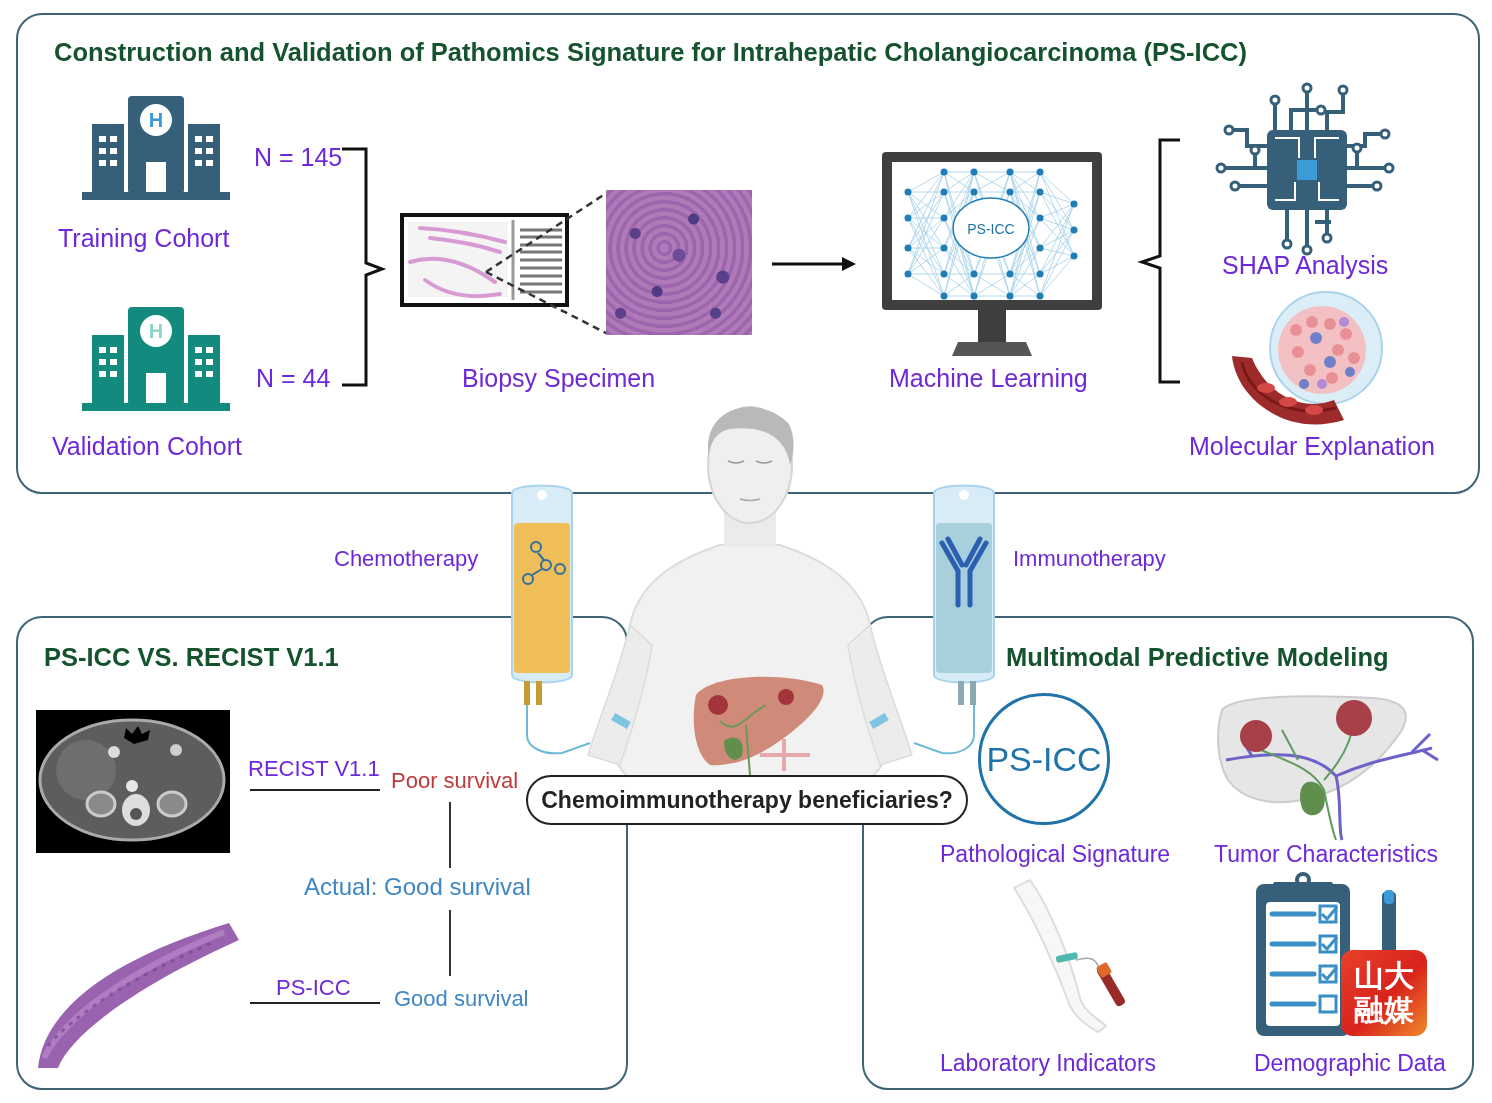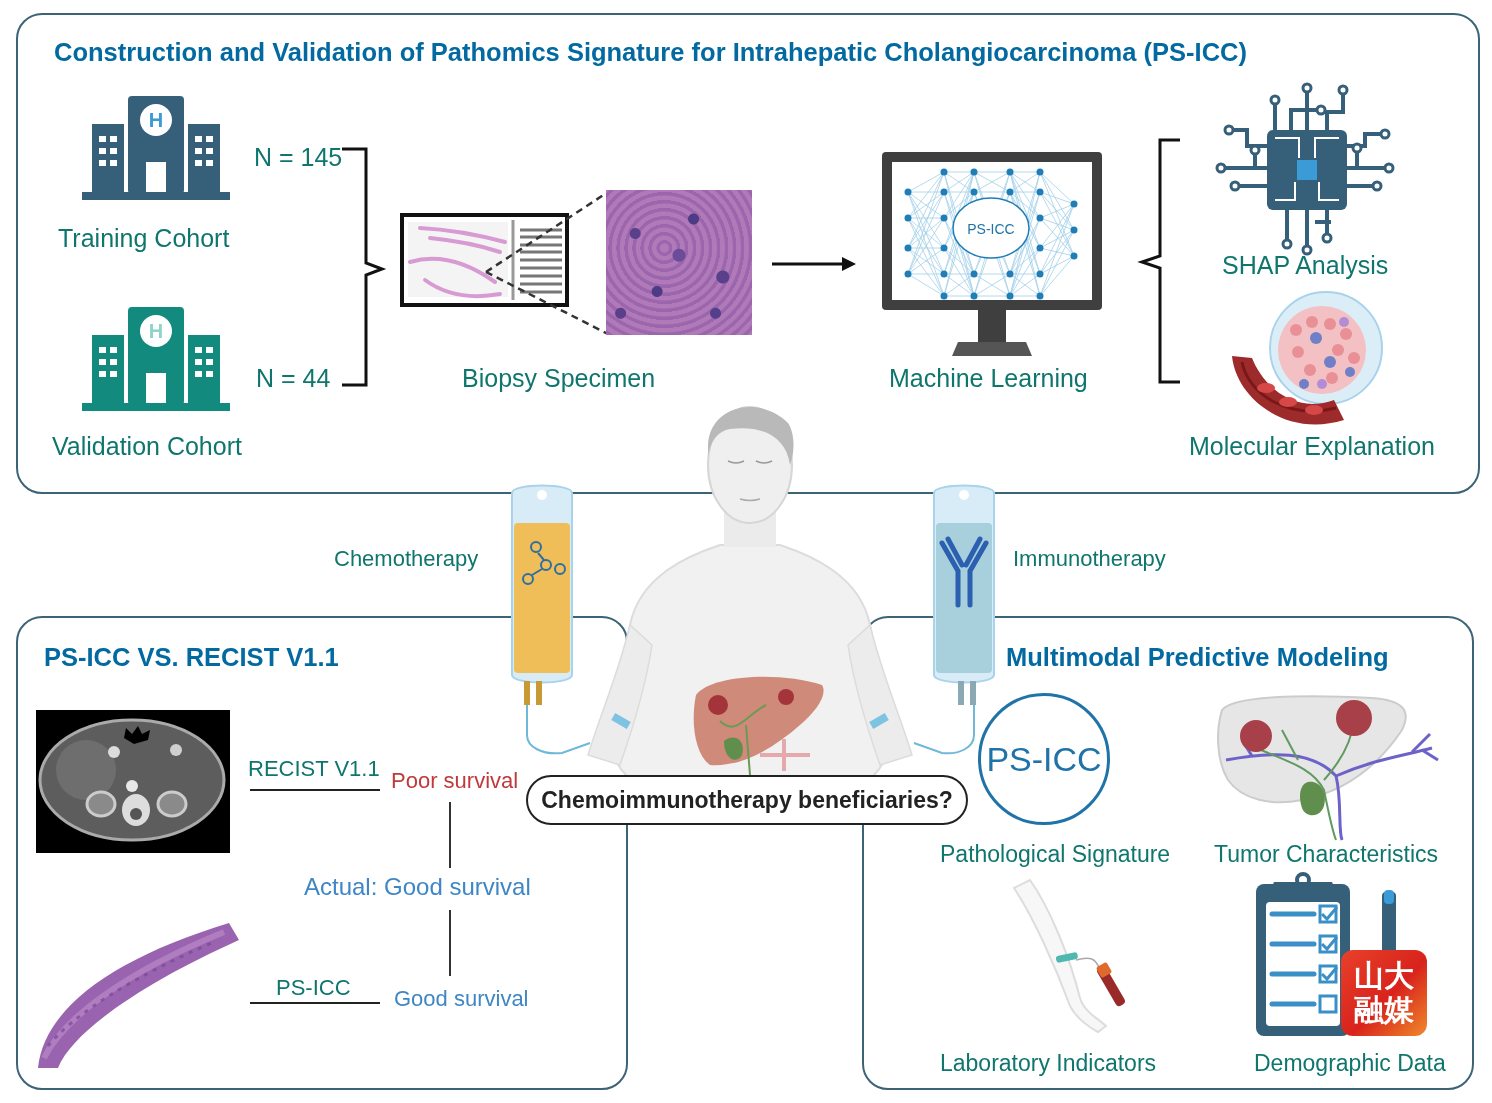--- a/index.html
+++ b/index.html
@@ -1,20 +1,20 @@
 <!DOCTYPE html>
 <html><head>
 <meta charset="utf-8">
 <style>
   html,body{margin:0;padding:0;background:#fff;}
   body{width:1492px;height:1103px;position:relative;overflow:hidden;font-family:"Liberation Sans",sans-serif;color:#111;}
   .abs{position:absolute;}
   .panel{position:absolute;border:2.5px solid #3d6476;border-radius:26px;background:#fff;box-sizing:border-box;}
-  .txt{position:absolute;white-space:nowrap;font-size:25px;color:#0f766e;}
-  .bold{font-weight:bold;color:#0369a1;}
+  .txt{position:absolute;white-space:nowrap;font-size:25px;color:#6d28d9;}
+  .bold{font-weight:bold;color:#14532d;}
   svg{position:absolute;overflow:visible;}
 </style>
 </head>
 <body>
 
 <div class="panel" style="left:16px;top:13px;width:1464px;height:481px;"></div>
 <div class="txt bold" style="left:54px;top:38px;font-size:25.5px;">Construction and Validation of Pathomics Signature for Intrahepatic Cholangiocarcinoma (PS-ICC)</div>
 
 <svg style="left:82px;top:94px;" width="148" height="108" viewBox="0 0 148 108">
   <rect x="10" y="30" width="32" height="70" fill="#365f7a"></rect>

